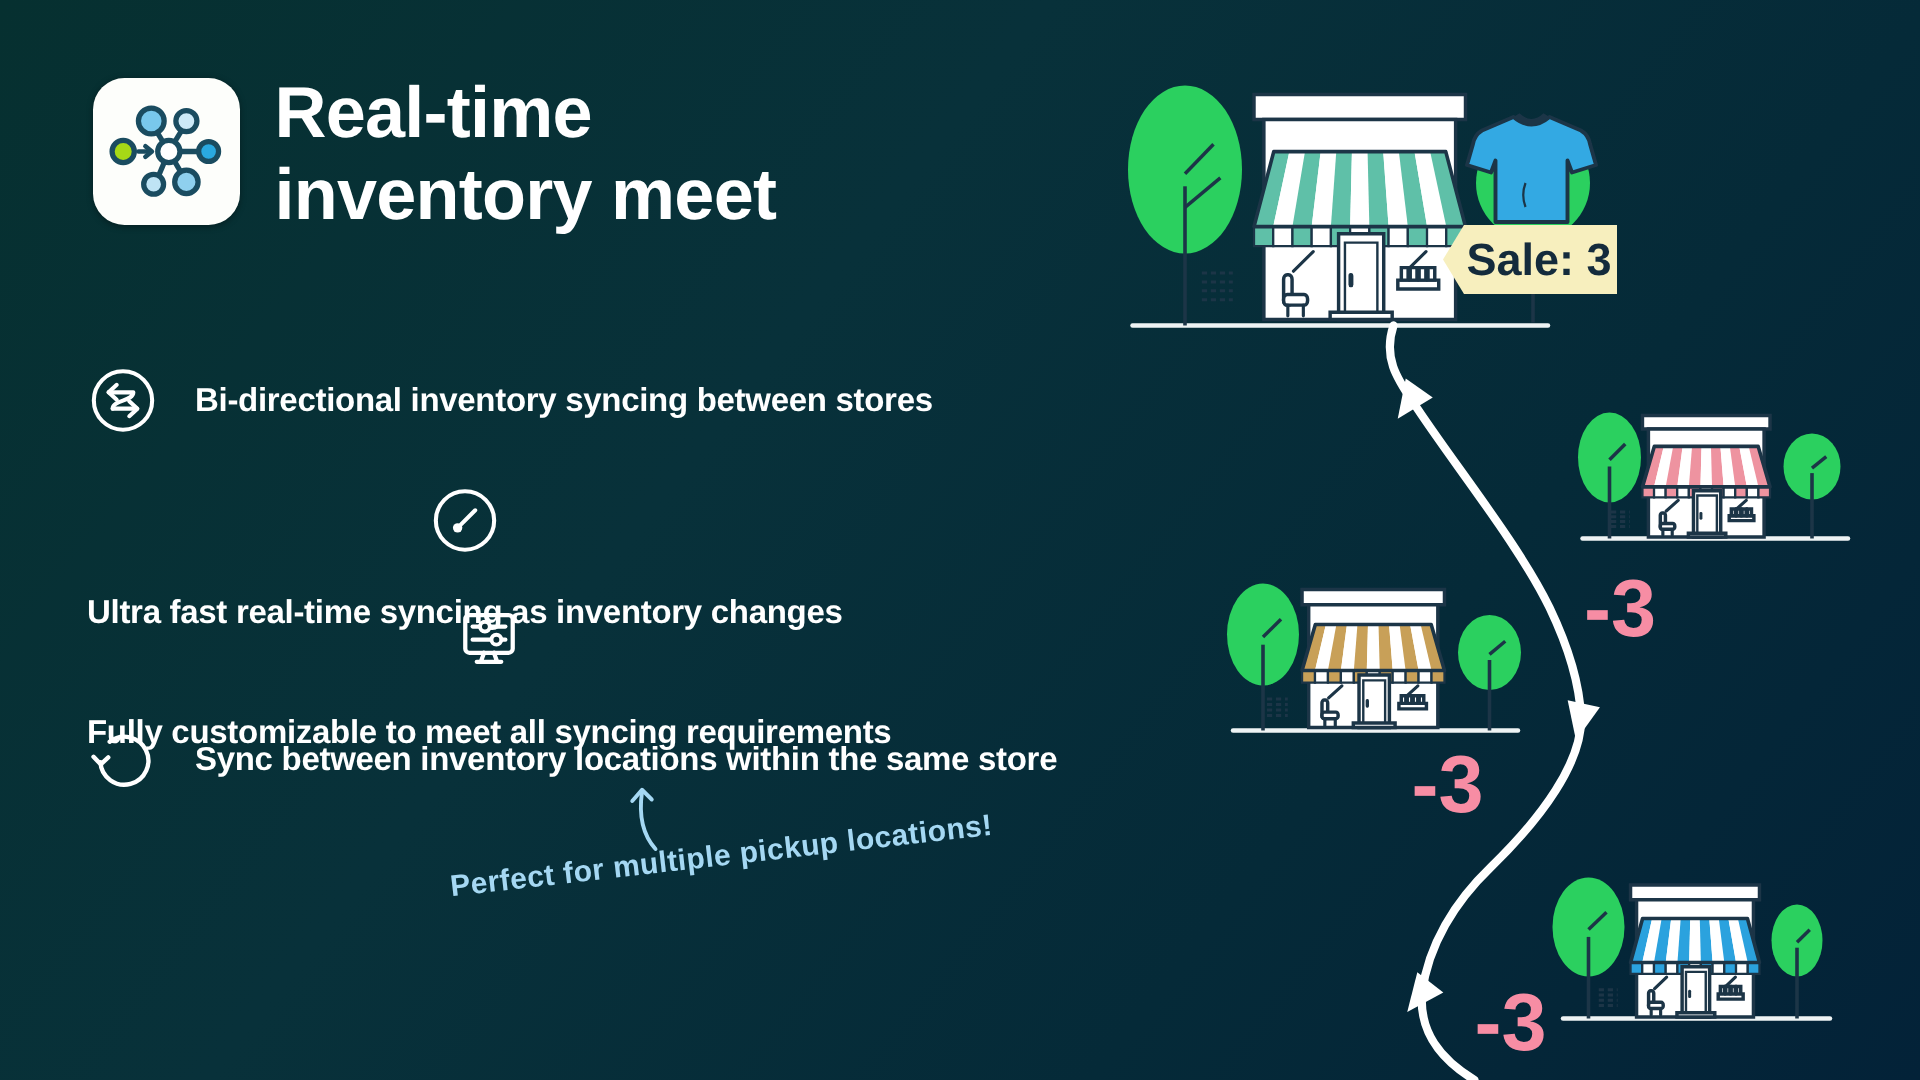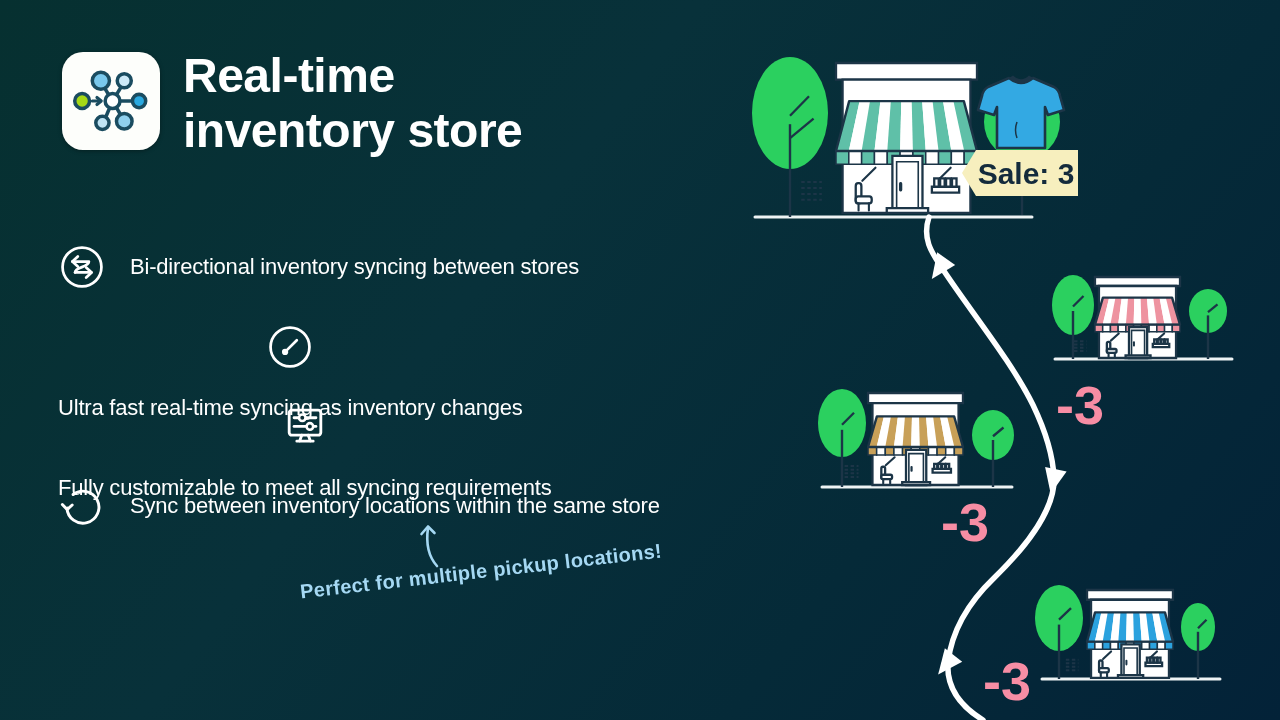--- a/index.html
+++ b/index.html
@@ -7,21 +7,21 @@
     position:relative;width:1280px;height:720px;overflow:hidden;
     background:linear-gradient(128deg,#063030 0%,#08313a 38%,#052a38 70%,#032238 100%);
     font-family:"Liberation Sans",sans-serif;
   }
   
   .logo{position:absolute;left:62px;top:52px;width:98px;height:98px;background:#fdfefb;border-radius:21px;display:flex;align-items:center;justify-content:center;box-shadow:0 1px 4px rgba(0,0,0,.35);}
   .title{position:absolute;left:183px;top:48px;color:#fff;font-size:48px;font-weight:bold;line-height:55px;letter-spacing:-0.5px;}
   
   .feature-row{position:absolute;left:58px;display:flex;align-items:center;gap:24px;height:48px;}
   .feature-row .ficon{width:48px;display:flex;align-items:center;justify-content:center;flex:0 0 48px;}
-  .feature-label{color:#fff;font-size:22px;font-weight:normal;letter-spacing:-0.2px;white-space:nowrap;}
+  .feature-label{color:#fff;font-size:22px;font-weight:bold;letter-spacing:-0.2px;white-space:nowrap;}
   
   .annotation{position:absolute;left:298px;top:560px;width:366px;text-align:center;transform:rotate(-6.5deg);color:#a5d8f3;font-size:20px;font-weight:bold;letter-spacing:0.3px;}
   .ann-arrow{position:absolute;left:413px;top:520px;}
   
   #illu{position:absolute;left:740px;top:40px;}
   #illu *{vector-effect:non-scaling-stroke;}
   #illu text{font-family:"Liberation Sans",sans-serif;}
   .b{fill:#ffffff;stroke:#1c3547;stroke-width:2.3px;}
   .o{fill:none;stroke:#1c3547;stroke-width:2.4px;stroke-linejoin:round;}
   .d{stroke:#1c3547;stroke-width:2.1px;fill:none;stroke-linecap:round;}
@@ -51,21 +51,21 @@
       <circle cx="13" cy="50" r="9.5" fill="#a6d916" stroke="#1a4c60" stroke-width="4.5"></circle>
       <g stroke="#1a4c60" stroke-width="4" fill="none" stroke-linecap="round" stroke-linejoin="round">
         <line x1="26" y1="50" x2="36" y2="50"></line>
         <path d="M32,45.5 L37.5,50 L32,54.5"></path>
       </g>
     </svg>
   </div>
 
   <div class="title">
     <div>Real-time</div>
-    <div>inventory store</div>
+    <div>inventory meet</div>
   </div>
 
   <div class="feature-row" style="top:243px;">
     <span class="ficon">
       <svg width="46" height="46" viewBox="0 0 44 44">
         <g stroke="#fff" stroke-width="2.6" fill="none" stroke-linecap="round" stroke-linejoin="round">
           <circle cx="22" cy="22" r="18.6"></circle>
           <path d="M18,12 L12.8,16.8 L18,21.6"></path>
           <path d="M12.8,16.8 H28.6 C28.6,22.6 15.4,21.6 15.4,27.2"></path>
           <path d="M15.4,27.2 H30.8"></path>

